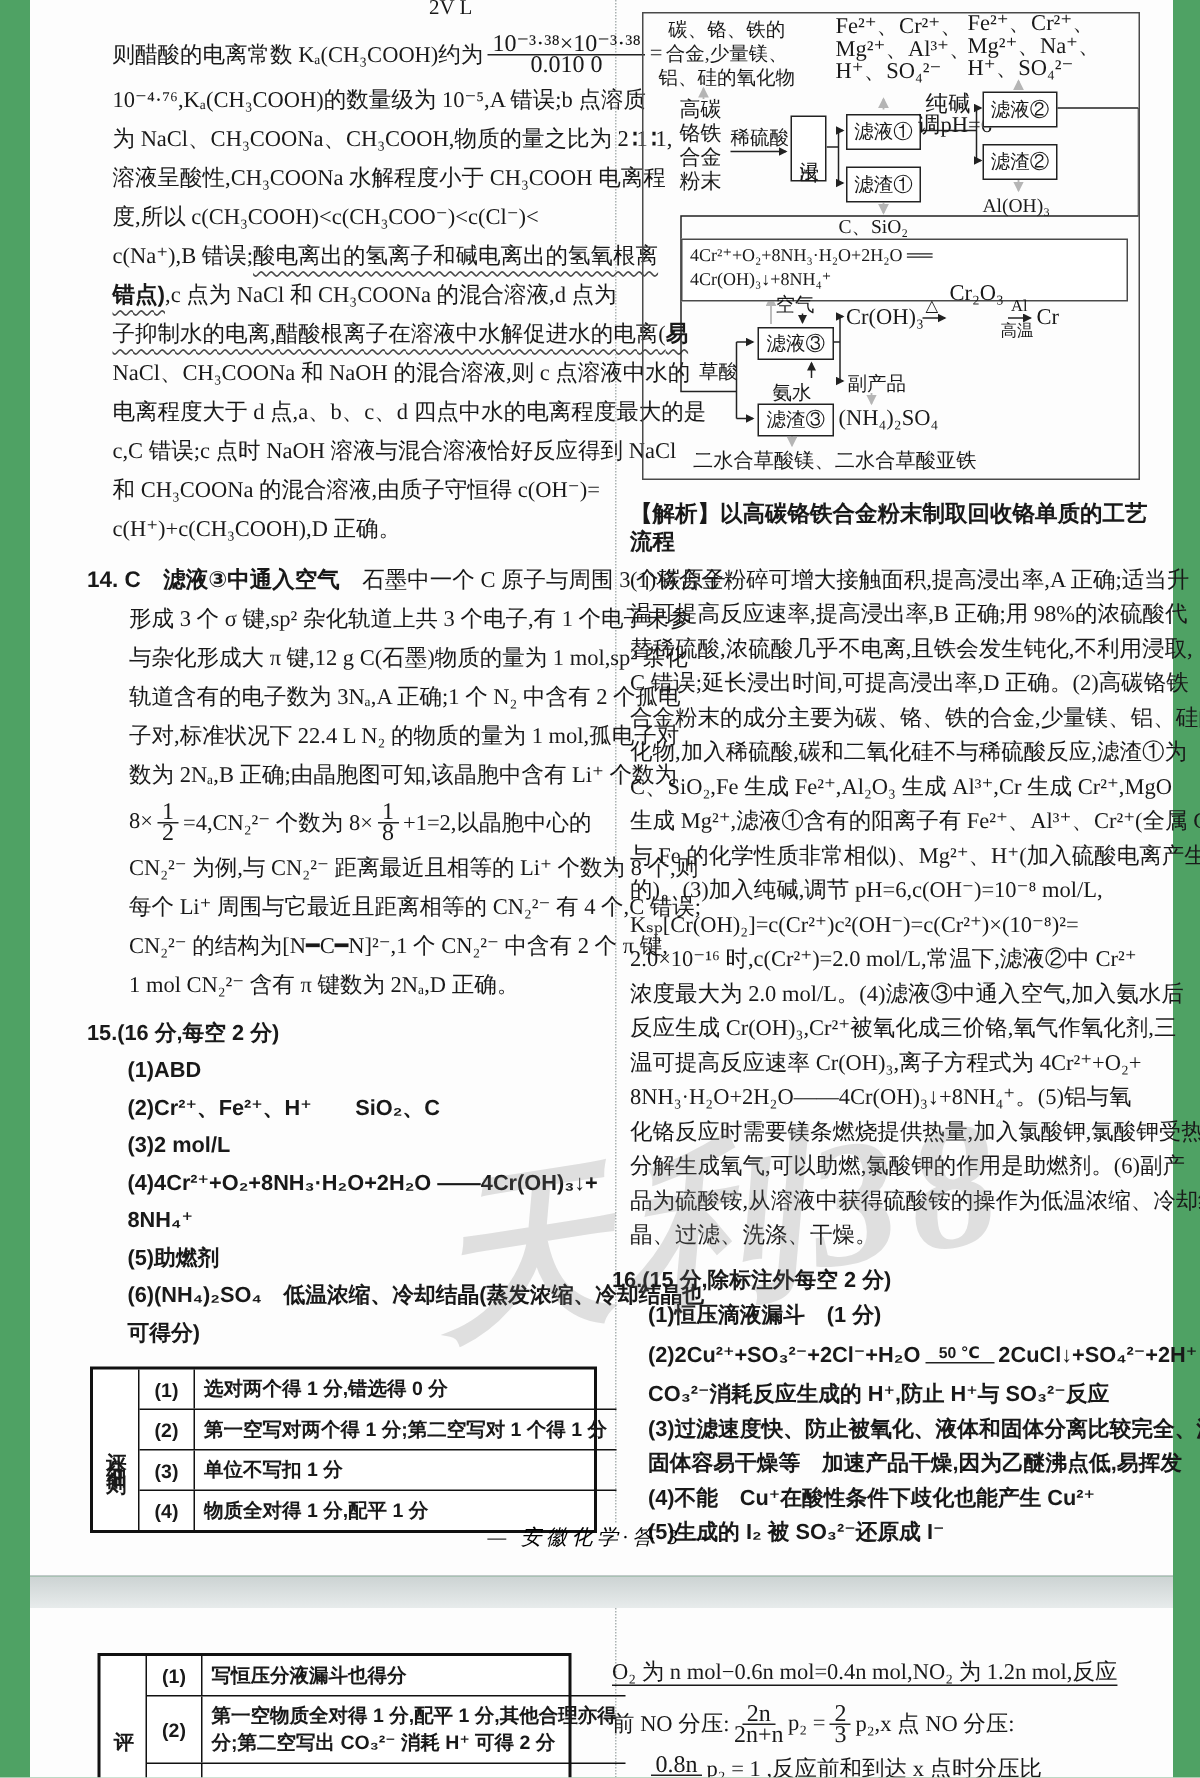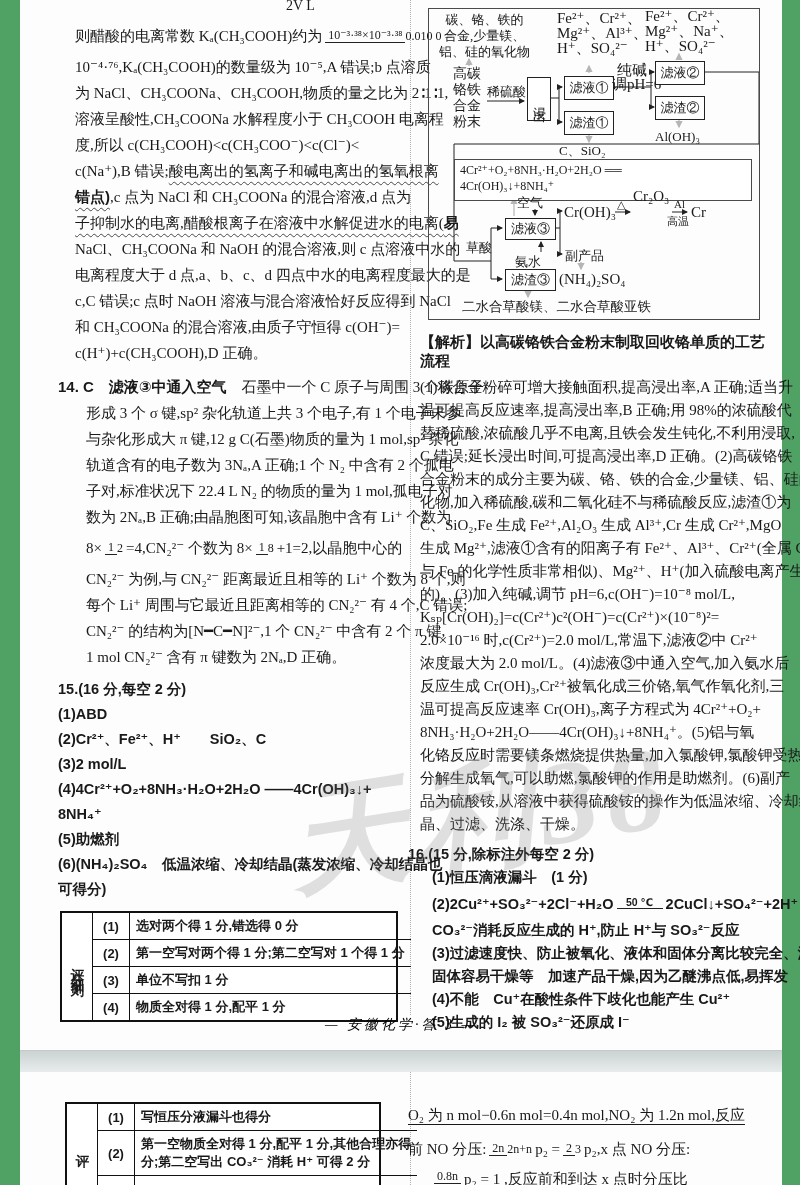--- a/index.html
+++ b/index.html
@@ -17,31 +17,31 @@
   .left{left:38px;width:356px;font-size:15px}
   .right{left:388px;width:360px;font-size:15px}
 
   .ln,.lines>div{line-height:26px;white-space:nowrap}
   .lines26>div{line-height:26px;white-space:nowrap}
   .lines23>div{line-height:23px;white-space:nowrap}
   .bold{font-weight:bold}
   .sans{font-family:"Liberation Sans","DejaVu Sans",sans-serif}
   .wavy{text-decoration:underline wavy #4a4a4a 1px;text-underline-offset:5px}
 
-  .frac{display:inline-flex;flex-direction:row;align-items:center;vertical-align:middle;
-        margin:0 3px;font-size:12px;line-height:13px;text-align:center}
+  .frac{display:inline-flex;flex-direction:column;align-items:center;vertical-align:middle;
+        margin:0 3px;font-size:16px;line-height:13px;text-align:center}
   .frac .num{border-bottom:1px solid #222;padding:0 3px}
   .frl{display:flex;align-items:center;height:36px;white-space:nowrap}
 
   #p1{margin:18px 0 0 17px}
   #q14{margin-top:8px}
   #q14 .body{margin-left:28px}
   #q15{margin-top:6px;font-size:14.5px}
   #q15 .lines26>div{line-height:25px}
-  #q15 .body{}
+  #q15 .body{margin-left:27px}
 
   .tbl{display:flex;border:2px solid #111;font-family:"Liberation Sans","DejaVu Sans",sans-serif;
        font-weight:bold;font-size:13px;background:#fff}
   .tbl-h{width:30px;border-right:1.5px solid #111;display:flex;align-items:center;justify-content:center;
        writing-mode:vertical-lr;letter-spacing:5px;font-size:13.5px}
   .tbl-rows{flex:1}
   .tbl-row{display:flex;border-top:1px solid #111}
   .tbl-row:first-child{border-top:none}
   .tbl-num{width:36px;border-right:1px solid #111;display:flex;align-items:center;justify-content:center;padding:4px 0}
   .tbl-txt{flex:1;padding:4px 6px;display:flex;flex-direction:column;justify-content:center;white-space:nowrap}

